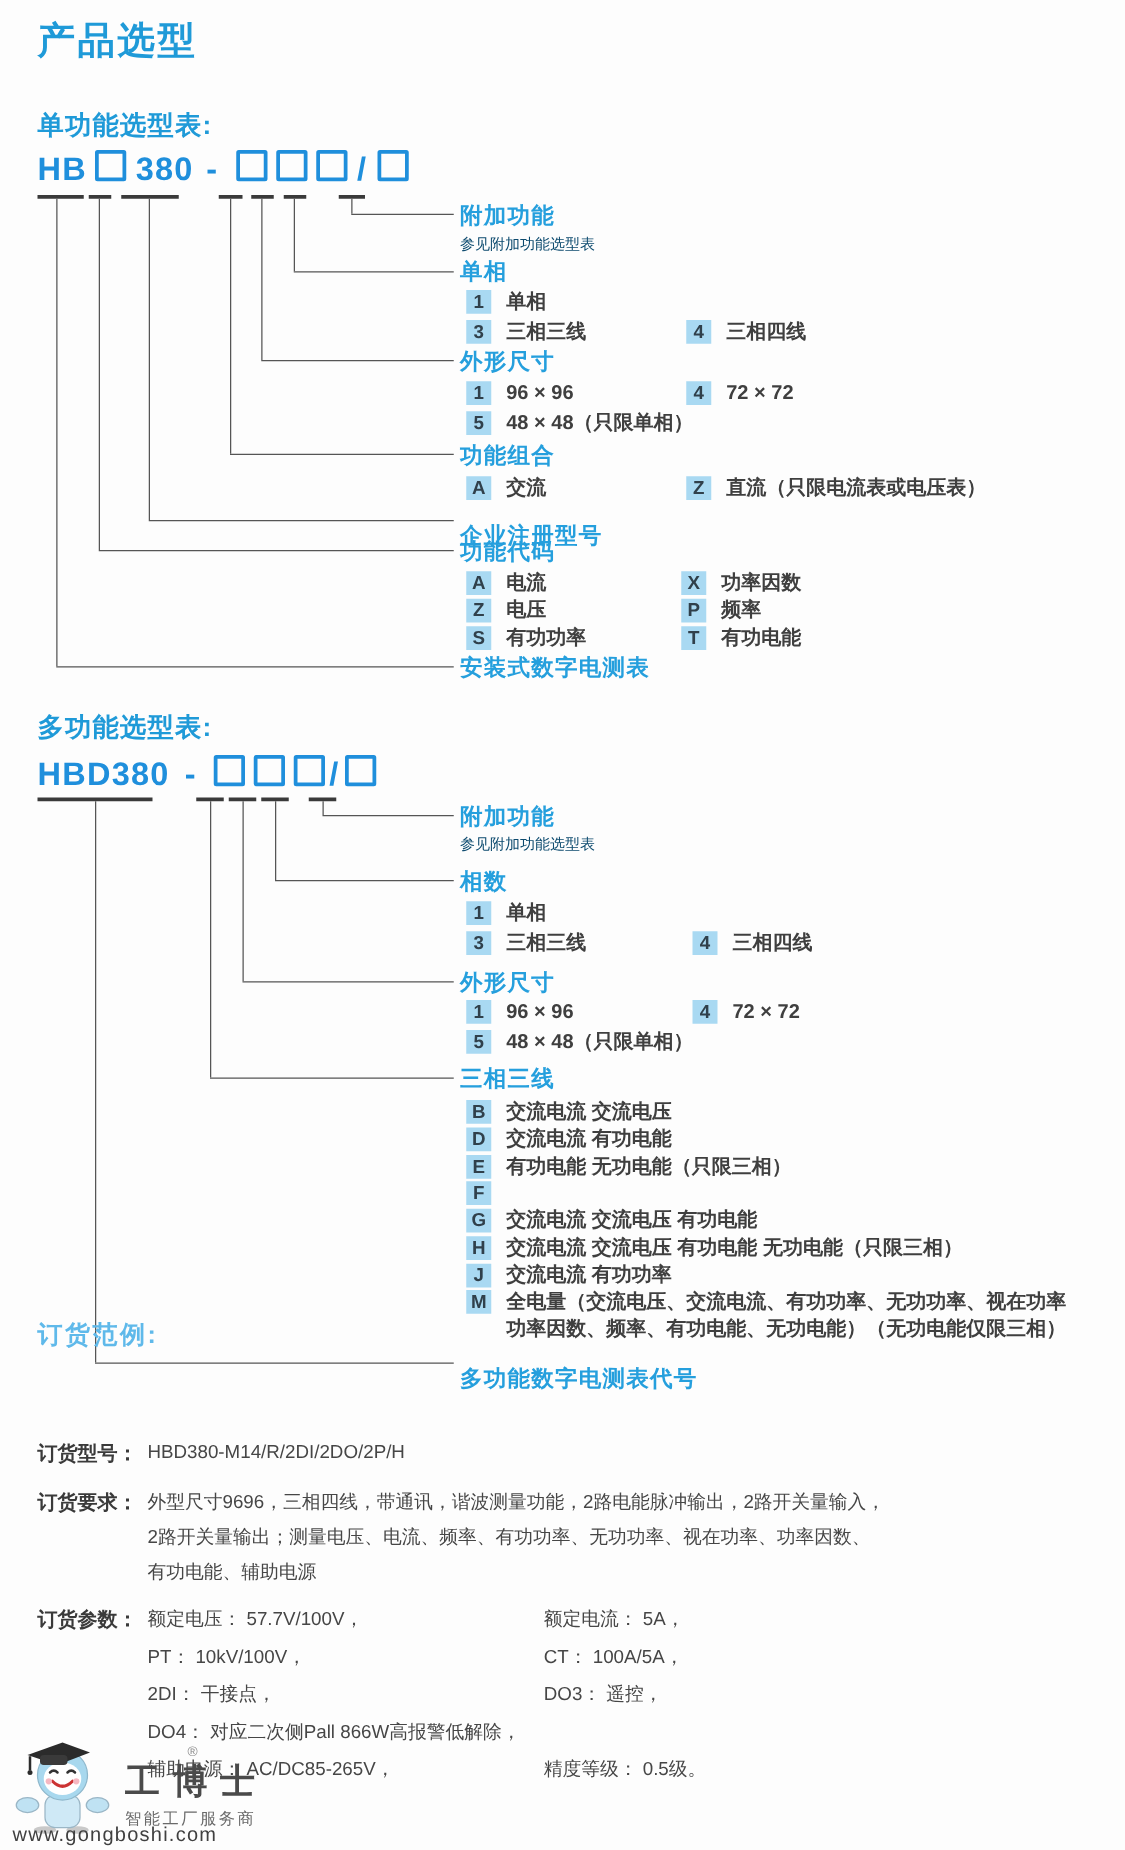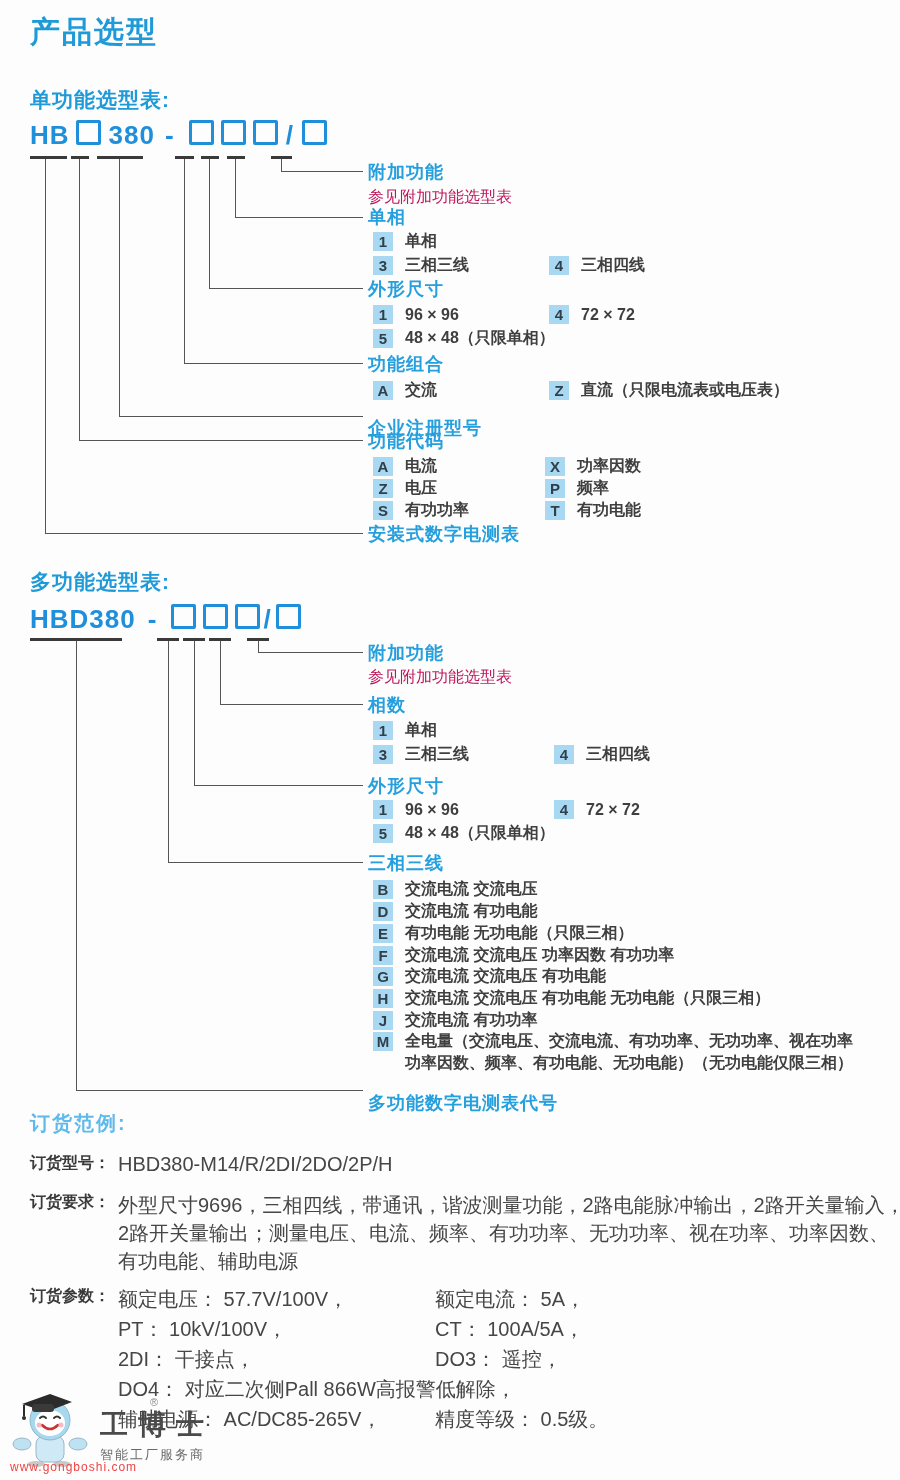--- a/index.html
+++ b/index.html
@@ -8,37 +8,37 @@
     background:#fdfdfd;
     font-family:"Liberation Sans","DejaVu Sans",sans-serif;
     color:#3f3f3f;
   }
   .abs{position:absolute;}
   .page-title{font-size:30px;font-weight:bold;color:#1f9ad8;letter-spacing:2px;}
   .sec-h{font-size:21px;font-weight:bold;color:#1f9ad8;letter-spacing:1px;}
   .model{font-size:26px;font-weight:bold;color:#1f8fdc;white-space:nowrap;letter-spacing:1px;}
   .model .mbox{display:inline-block;width:19px;height:19px;border:3px solid #1f8fdc;border-radius:2px;vertical-align:-1px;}
   .branch-h{font-size:18px;font-weight:bold;color:#259fdd;letter-spacing:1px;white-space:nowrap;}
-  .note{font-size:16px;color:#be185d;white-space:nowrap;}
+  .note{font-size:12px;color:#0c4a6e;white-space:nowrap;}
   .opt{display:flex;align-items:center;gap:12px;white-space:nowrap;}
   .badge{width:20px;height:19px;background:#a9d9f2;color:#30404b;font-weight:bold;font-size:15px;
          display:inline-flex;align-items:center;justify-content:center;flex:0 0 auto;}
   .opt-text{font-size:16px;font-weight:bold;color:#3f3f3f;}
   .opt-cont{font-size:16px;font-weight:bold;color:#3f3f3f;white-space:nowrap;}
   .vline{position:absolute;width:1px;background:#555;}
   .hline{position:absolute;height:1px;background:#555;}
   .uline{position:absolute;height:3px;background:#3a3a3a;}
   .order-h{font-size:20px;font-weight:bold;color:#5fb9ea;letter-spacing:2px;}
   .order-lab{font-size:16px;font-weight:bold;color:#3a3a3a;white-space:nowrap;}
-  .order-txt{font-size:20px;color:#464646;white-space:nowrap;}
+  .order-txt{font-size:15px;color:#464646;white-space:nowrap;}
   .brand{font-size:28px;font-weight:bold;font-family:"Liberation Serif","DejaVu Serif",serif;
          color:#4a4a4a;letter-spacing:10px;white-space:nowrap;}
   .reg{font-size:11px;color:#8a8a8a;}
   .tagline{font-size:13px;color:#6a6a6a;letter-spacing:2px;white-space:nowrap;}
-  .url{font-size:12px;color:#ef4444;letter-spacing:1px;white-space:nowrap;}
+  .url{font-size:16px;color:#404040;letter-spacing:1px;white-space:nowrap;}
 </style>
 </head>
 <body>
 
 <div class="abs page-title" style="left:30px;top:12px">产品选型</div>
 
 <div class="abs sec-h" style="left:30px;top:86px">单功能选型表:</div>
 
 <div class="abs model" style="left:30px;top:120px">
   <span>HB</span><span class="mbox" style="margin-left:6px"></span><span style="margin-left:8px">380</span><span style="margin-left:10px">-</span><span class="mbox" style="margin-left:14px"></span><span class="mbox" style="margin-left:7px"></span><span class="mbox" style="margin-left:7px"></span><span style="margin-left:8px">/</span><span class="mbox" style="margin-left:8px"></span>
@@ -201,21 +201,20 @@
 <div class="abs opt" style="left:373px;top:901px">
   <span class="badge">D</span>
   <span class="opt-text">交流电流 有功电能</span>
 </div>
 <div class="abs opt" style="left:373px;top:923px">
   <span class="badge">E</span>
   <span class="opt-text">有功电能 无功电能（只限三相）</span>
 </div>
 <div class="abs opt" style="left:373px;top:945px">
   <span class="badge">F</span>
-  <span class="opt-text">交流电流 交流电压 功率因数 有功功率</span>
 </div>
 <div class="abs opt" style="left:373px;top:966px">
   <span class="badge">G</span>
   <span class="opt-text">交流电流 交流电压 有功电能</span>
 </div>
 <div class="abs opt" style="left:373px;top:988px">
   <span class="badge">H</span>
   <span class="opt-text">交流电流 交流电压 有功电能 无功电能（只限三相）</span>
 </div>
 <div class="abs opt" style="left:373px;top:1010px">
@@ -223,21 +222,21 @@
   <span class="opt-text">交流电流 有功功率</span>
 </div>
 <div class="abs opt" style="left:373px;top:1031px">
   <span class="badge">M</span>
   <span class="opt-text">全电量（交流电压、交流电流、有功功率、无功功率、视在功率</span>
 </div>
 <div class="abs opt-cont" style="left:405px;top:1053px">功率因数、频率、有功电能、无功电能）（无功电能仅限三相）</div>
 
 <div class="abs branch-h" style="left:368px;top:1091px">多功能数字电测表代号</div>
 
-<div class="abs order-h" style="left:30px;top:1110px">订货范例:</div>
+<div class="abs order-h" style="left:30px;top:1054px">订货范例:</div>
 
 <div class="abs order-lab" style="left:30px;top:1153px">订货型号：</div>
 <div class="abs order-txt" style="left:118px;top:1153px">HBD380-M14/R/2DI/2DO/2P/H</div>
 
 <div class="abs order-lab" style="left:30px;top:1192px">订货要求：</div>
 <div class="abs order-txt" style="left:118px;top:1192px">外型尺寸9696，三相四线，带通讯，谐波测量功能，2路电能脉冲输出，2路开关量输入，</div>
 <div class="abs order-txt" style="left:118px;top:1220px">2路开关量输出；测量电压、电流、频率、有功功率、无功功率、视在功率、功率因数、</div>
 <div class="abs order-txt" style="left:118px;top:1248px">有功电能、辅助电源</div>
 
 <div class="abs order-lab" style="left:30px;top:1286px">订货参数：</div>

